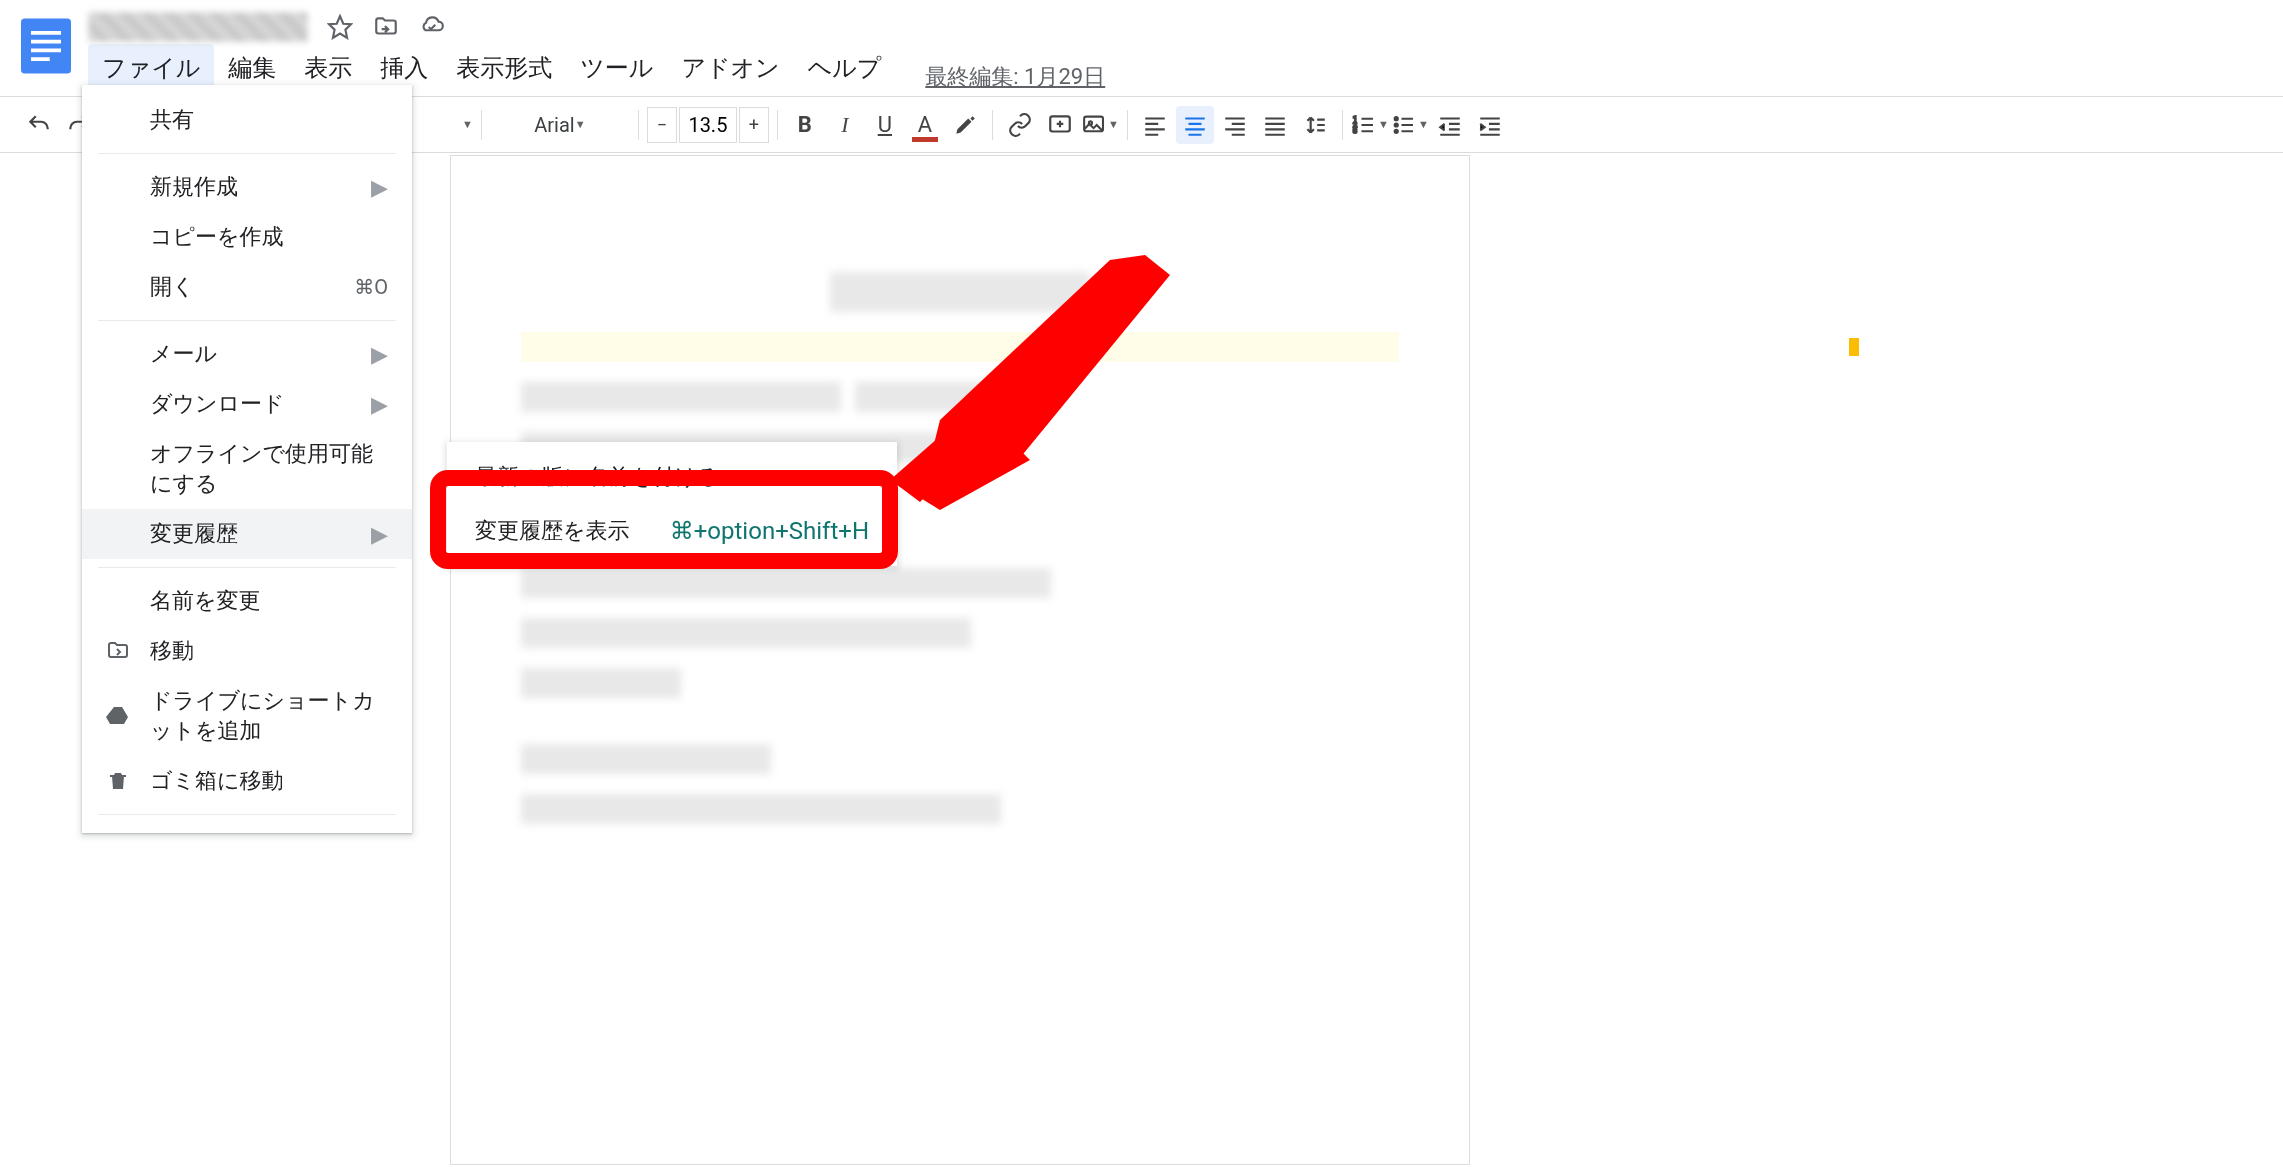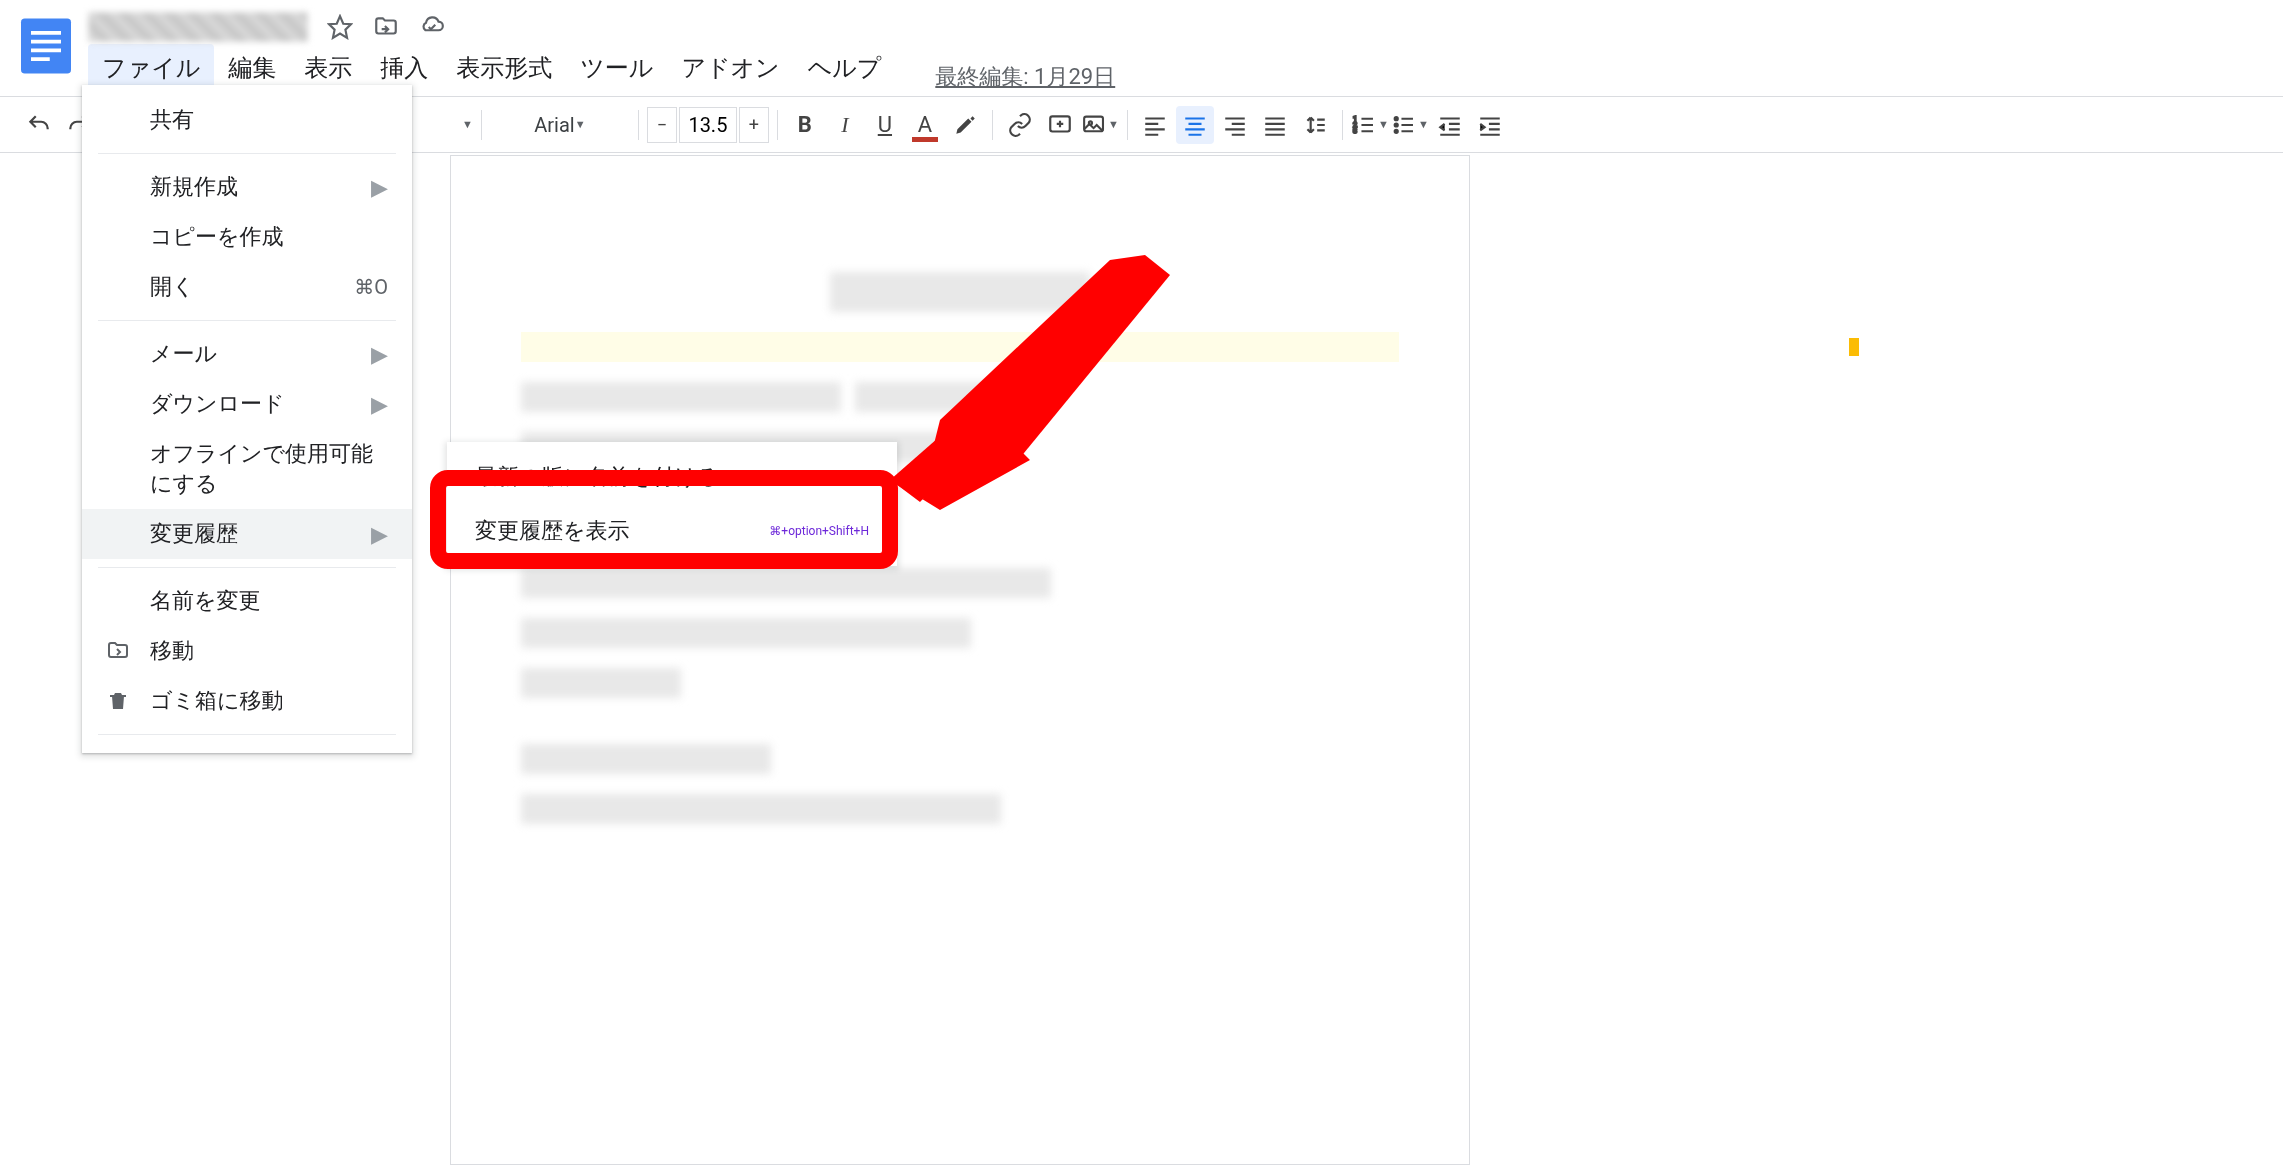--- a/index.html
+++ b/index.html
@@ -10,21 +10,21 @@
 .app-icon { width:60px; height:60px; margin:8px 12px 0 8px; }
 
 .title-area { flex:1; }
 .title-row { display:flex; align-items:center; gap:18px; padding:4px 0 2px 0; }
 .doc-title { width:220px; height:30px; background:repeating-linear-gradient(45deg,#d7d7d7 0 8px,#c8c8c8 8px 16px); filter:blur(3px); border:1px solid #e0e0e0; }
 .title-icon { width:28px; height:28px; color:#5f6368; display:flex; align-items:center; justify-content:center; }
 
 .menu-row { display:flex; align-items:flex-end; gap:0; font-size:24px; color:#202124; }
 .menu-item { padding:8px 14px; cursor:pointer; border-radius:4px; }
 .menu-item.active { background:#e8f0fe; }
-.last-edit { margin-left:40px; font-size:22px; color:#5f6368; text-decoration:underline; }
+.last-edit { margin-left:30px; font-size:22px; color:#5f6368; text-decoration:underline; }
 
 .header-bottom-border { border-bottom:1px solid #dadce0; margin-top:4px; }
 
 
 .toolbar { display:flex; align-items:center; padding:6px 20px; border-bottom:1px solid #dadce0; height:56px; gap:2px; }
 .tbtn { width:38px; height:38px; display:flex; align-items:center; justify-content:center; color:#444; border-radius:4px; cursor:pointer; }
 .tbtn.active { background:#e8f0fe; color:#1a73e8; }
 .tsep { width:1px; height:30px; background:#dadce0; margin:0 6px; }
 .font-box { width:140px; height:38px; border:1px solid transparent; display:flex; align-items:center; padding:0 10px; font-size:20px; color:#3c4043; cursor:pointer; justify-content:center; }
 .size-box { width:58px; height:36px; border:1px solid #dadce0; text-align:center; font-size:20px; }
@@ -39,21 +39,21 @@
 .dd-item .dd-label { flex:1; }
 .dd-item .dd-arrow { color:#9aa0a6; }
 .dd-item .dd-short { color:#5f6368; font-size:20px; }
 .dd-item.hover { background:#f1f3f4; }
 .dd-sep { height:1px; background:#e8eaed; margin:8px 16px; }
 .dd-item.no-icon .dd-icon { width:34px; }
 
 
 .submenu { position:absolute; top:442px; left:447px; width:450px; background:#fff; box-shadow:0 2px 6px 2px rgba(60,64,67,.15); z-index:55; padding:8px 0; }
 .sub-item { display:flex; align-items:center; padding:12px 28px; font-size:22px; color:#202124; cursor:pointer; justify-content:space-between; }
-.sub-item .sub-short { color:#6d28d9; font-size:12px; }
+.sub-item .sub-short { color:#0f766e; font-size:24px; }
 
 
 .red-box { position:absolute; top:470px; left:430px; width:468px; height:99px; border:16px solid #ff0000; border-radius:18px; z-index:60; pointer-events:none; }
 
 
 .red-arrow { position:absolute; top:250px; left:880px; z-index:70; pointer-events:none; }
 
 
 .page { position:absolute; top:155px; left:450px; width:1020px; height:1010px; background:#fff; border:1px solid #dadce0; border-top-color:#dadce0; z-index:1; }
 .page-content { padding:110px 70px; }
@@ -320,20 +320,28 @@
       <span class="dd-icon">
         <svg viewBox="0 0 24 24" fill="none" stroke="#5f6368" stroke-width="2">
           <path d="M3 6a2 2 0 012-2h4l2 2h8a2 2 0 012 2v8a2 2 0 01-2 2H5a2 2 0 01-2-2V6z"></path>
           <path d="M11 10l3 3-3 3"></path>
         </svg>
       </span>
       <span class="dd-label">移動</span>
     </div>
   <div class="dd-item">
       <span class="dd-icon">
+        <svg viewBox="0 0 24 24">
+          <path d="M8 3l8 0 6 10-4 7H4l-4-7z" fill="#5f6368"></path>
+        </svg>
+      </span>
+      <span class="dd-label">ドライブにショートカットを追加</span>
+    </div>
+  <div class="dd-item">
+      <span class="dd-icon">
         <svg viewBox="0 0 24 24" fill="#5f6368">
           <path d="M6 7h12l-1 13H7L6 7zm3-3h6l1 2H8l1-2zM4 6h16v2H4z"></path>
         </svg>
       </span>
       <span class="dd-label">ゴミ箱に移動</span>
     </div>
   <div class="dd-sep"></div>
 </div>
 
 <div class="submenu">

